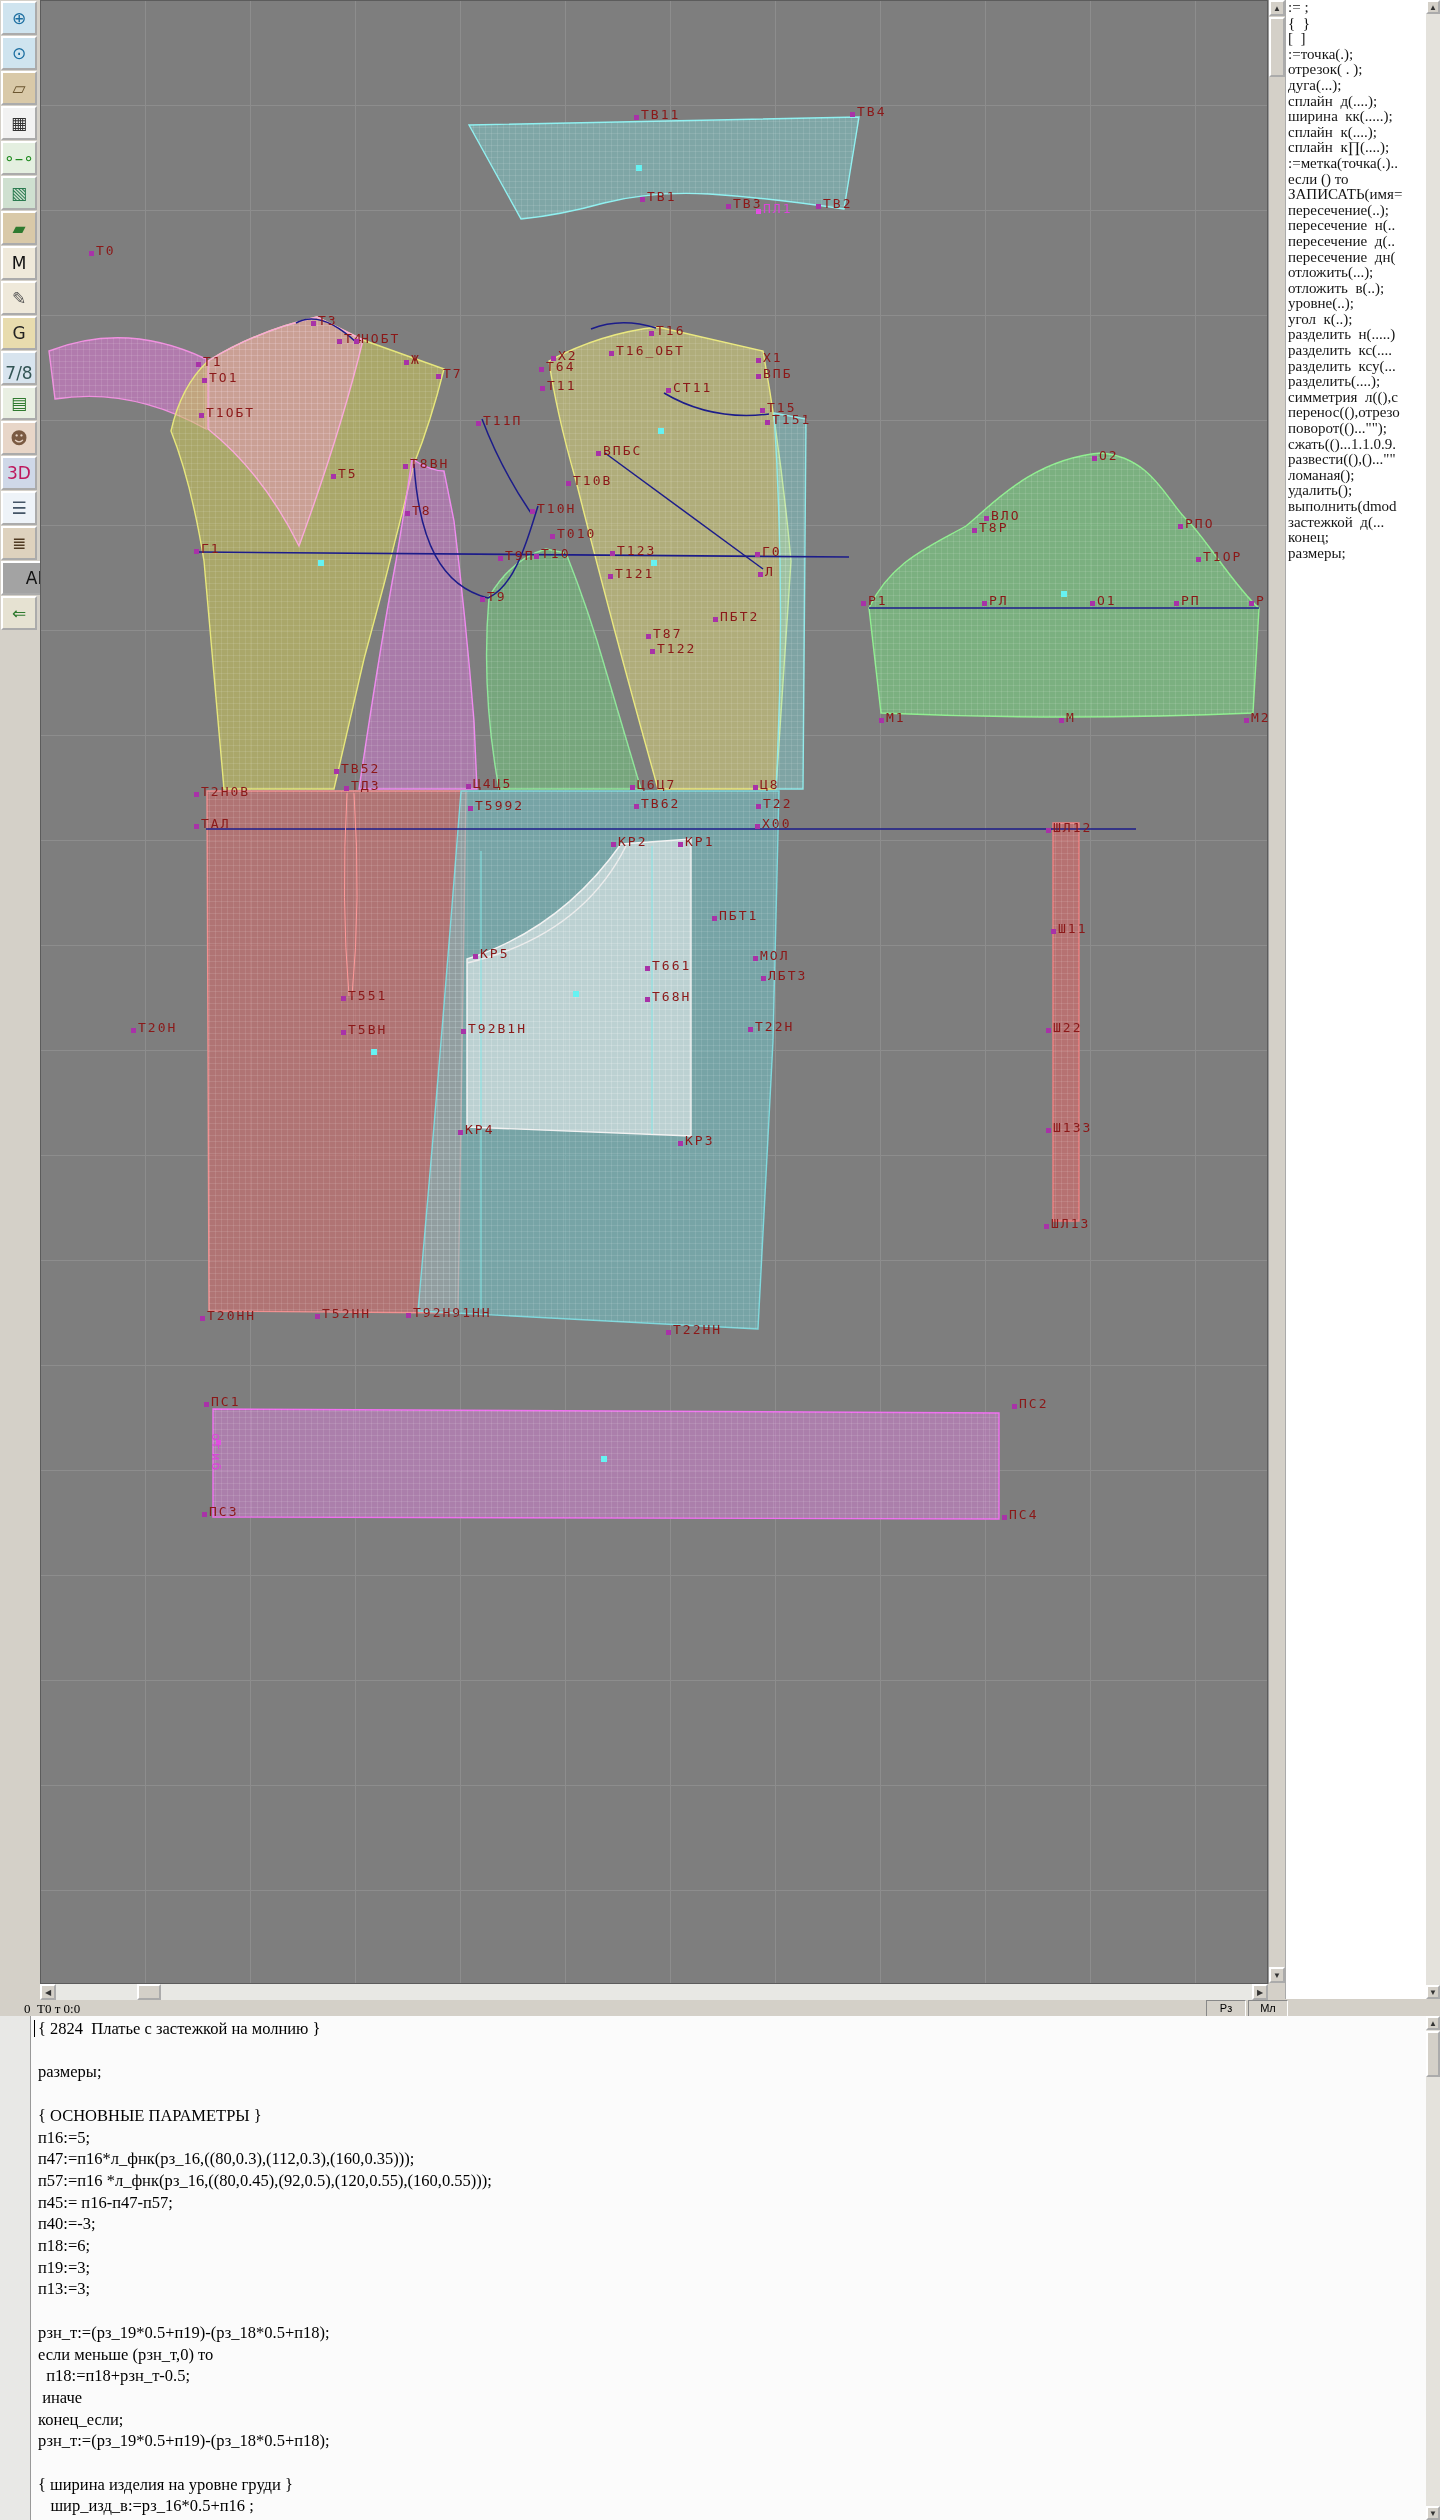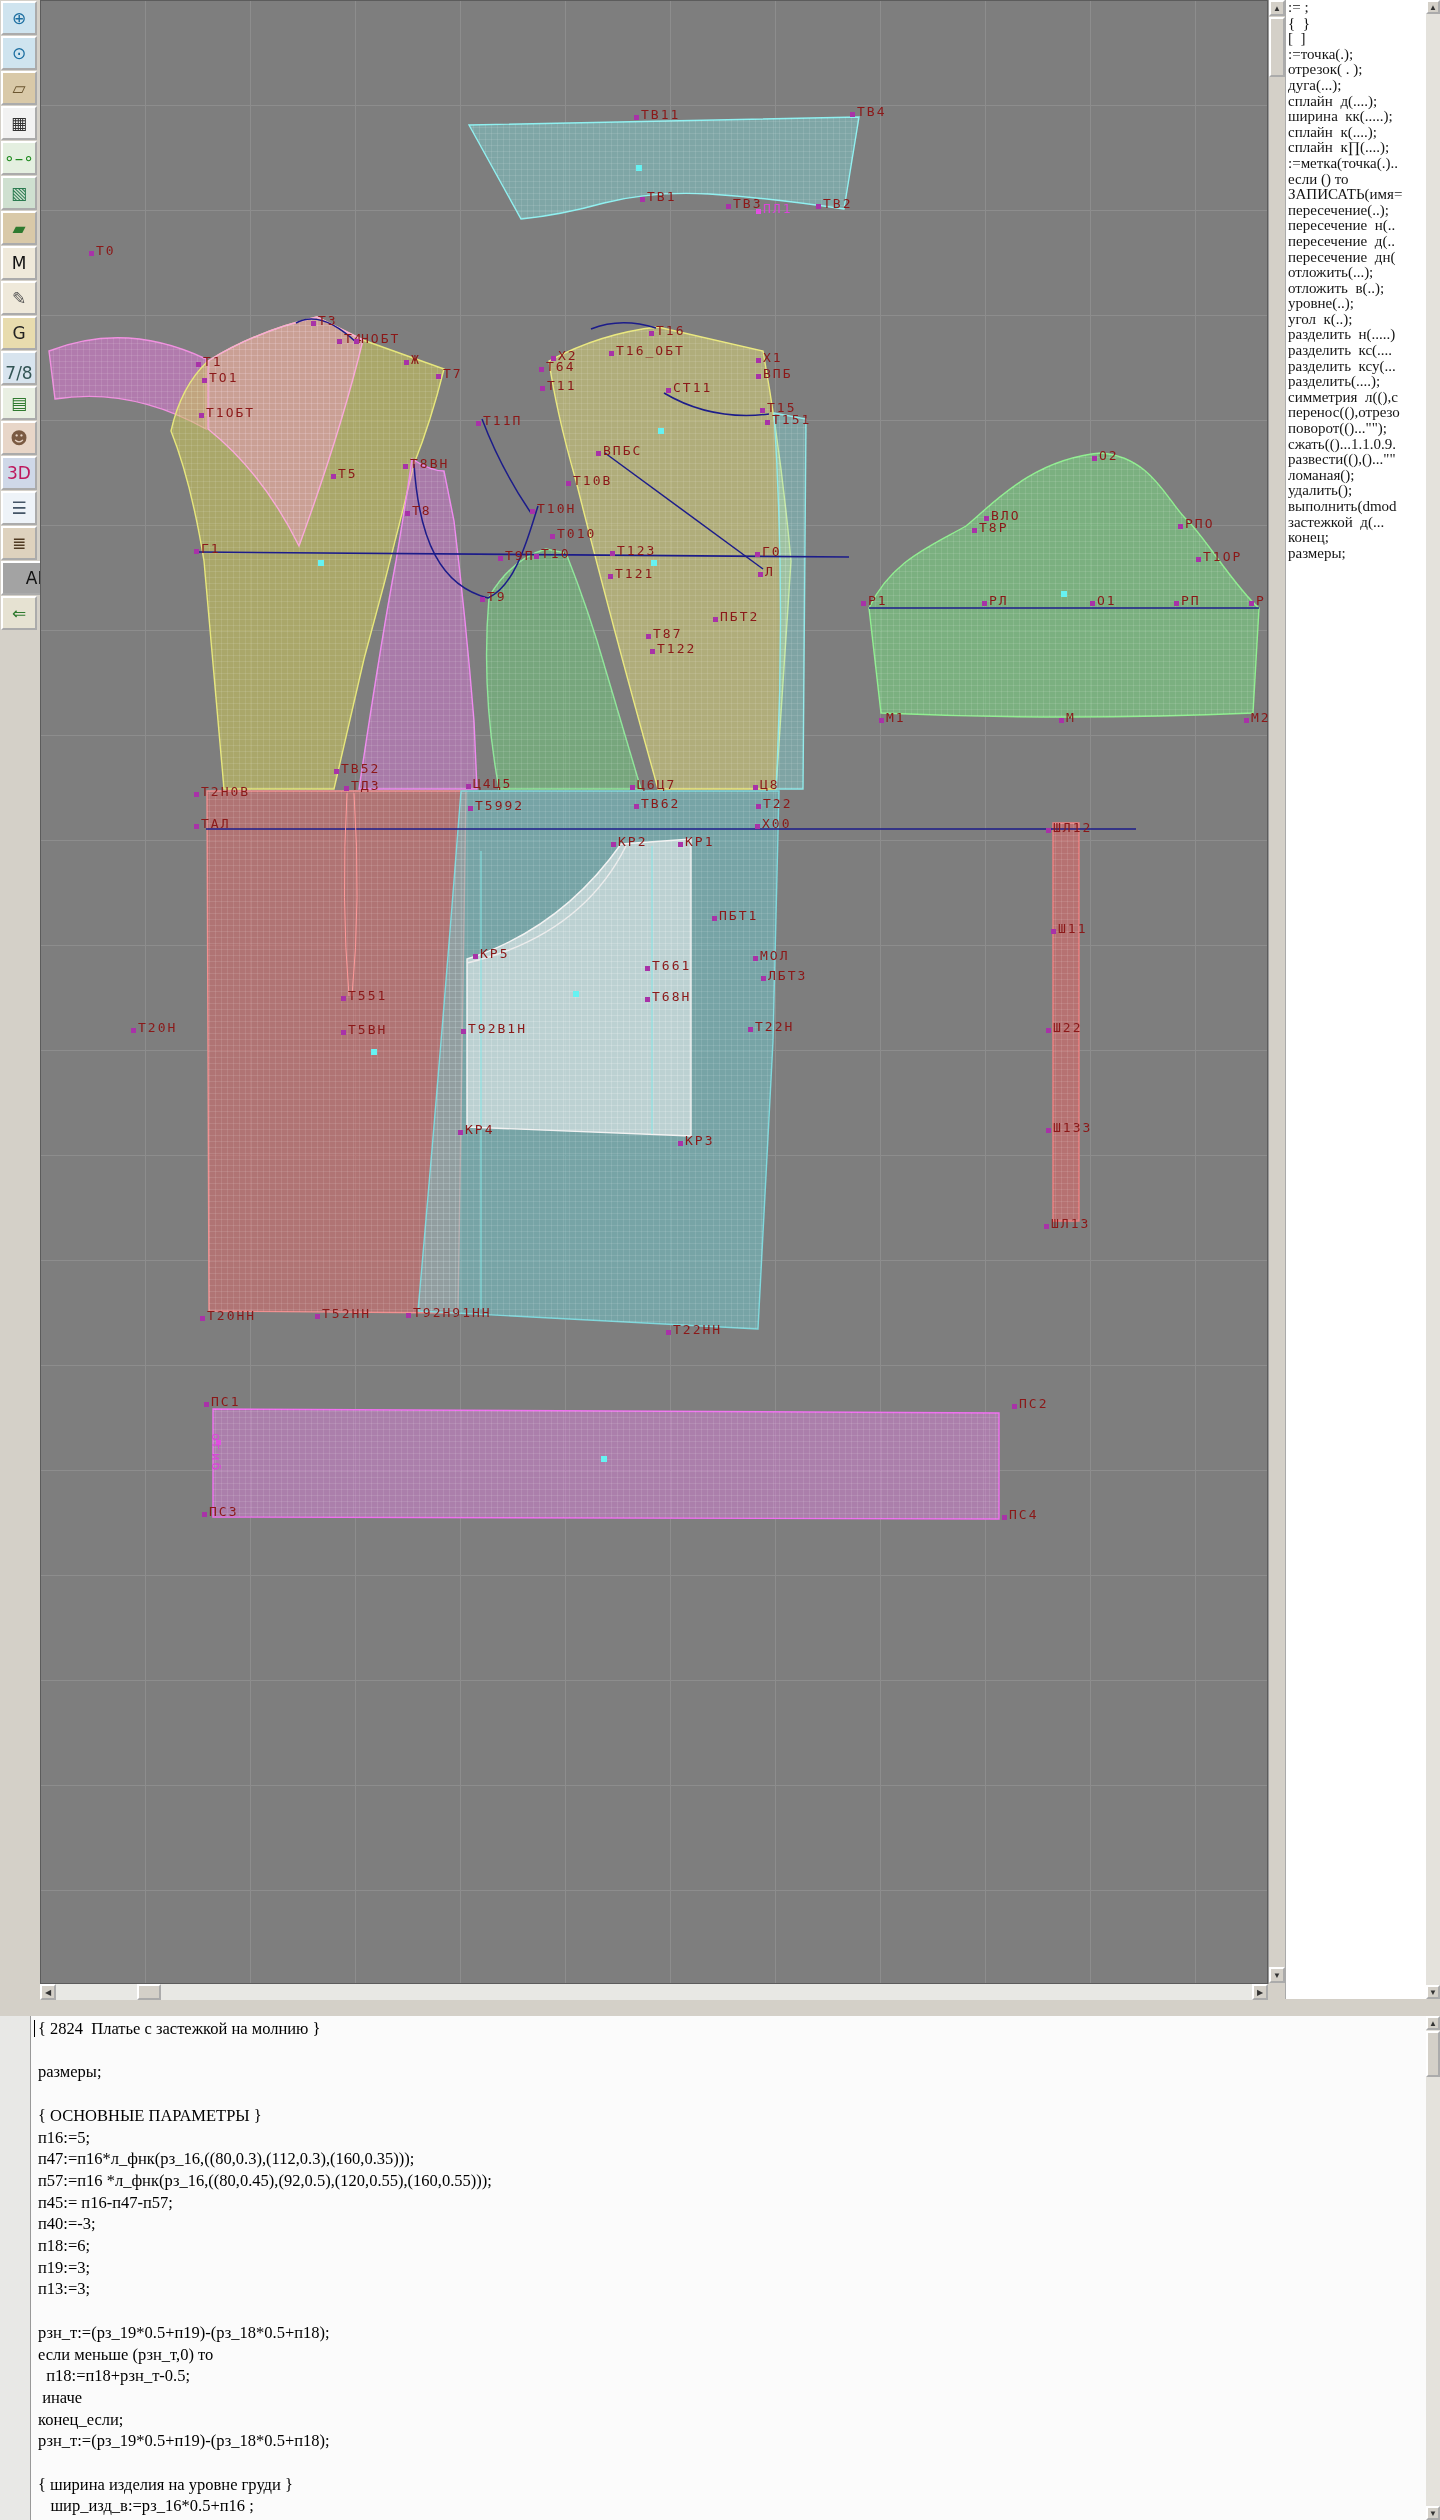--- a/index.html
+++ b/index.html
@@ -412,20 +412,25 @@
       <div class="cmd-item">застежкой  д(...</div>
       <div class="cmd-item">конец;</div>
       <div class="cmd-item">размеры;</div>
     </div>
 
   <div class="sb" id="cmd-scroll" style="position: absolute; left: 1426px; top: 0px; width: 14px; height: 1999px;">
     <div class="sb-btn" style="left:0;top:0;width:14px;height:14px;">▲</div>
     <div class="sb-btn" style="left:0;top:1985px;width:14px;height:14px;">▼</div>
   </div>
 
+  <div id="statusbar">
+    <span id="status-left">0  Т0 т 0:0</span>
+    <div class="mini-btn" style="left:1206px;">Рз</div>
+    <div class="mini-btn" style="left:1248px;">Мл</div>
+  </div>
 
   <div id="code-panel">
     <div id="code-gutter"></div>
     <div id="code-caret"></div>
     <div id="code-lines"><div>{ 2824  Платье с застежкой на молнию }</div><div> </div><div>размеры;</div><div> </div><div>{ ОСНОВНЫЕ ПАРАМЕТРЫ }</div><div>п16:=5;</div><div>п47:=п16*л_фнк(рз_16,((80,0.3),(112,0.3),(160,0.35)));</div><div>п57:=п16 *л_фнк(рз_16,((80,0.45),(92,0.5),(120,0.55),(160,0.55)));</div><div>п45:= п16-п47-п57;</div><div>п40:=-3;</div><div>п18:=6;</div><div>п19:=3;</div><div>п13:=3;</div><div> </div><div>рзн_т:=(рз_19*0.5+п19)-(рз_18*0.5+п18);</div><div>если меньше (рзн_т,0) то</div><div>  п18:=п18+рзн_т-0.5;</div><div> иначе</div><div>конец_если;</div><div>рзн_т:=(рз_19*0.5+п19)-(рз_18*0.5+п18);</div><div> </div><div>{ ширина изделия на уровне груди }</div><div>   шир_изд_в:=рз_16*0.5+п16 ;</div></div>
   </div>
 
   <div class="sb" id="code-scroll">
     <div class="sb-btn" style="left:0;top:0;width:14px;height:14px;">▲</div>
     <div class="sb-thumb" style="left:0;top:15px;width:14px;height:46px;"></div>

